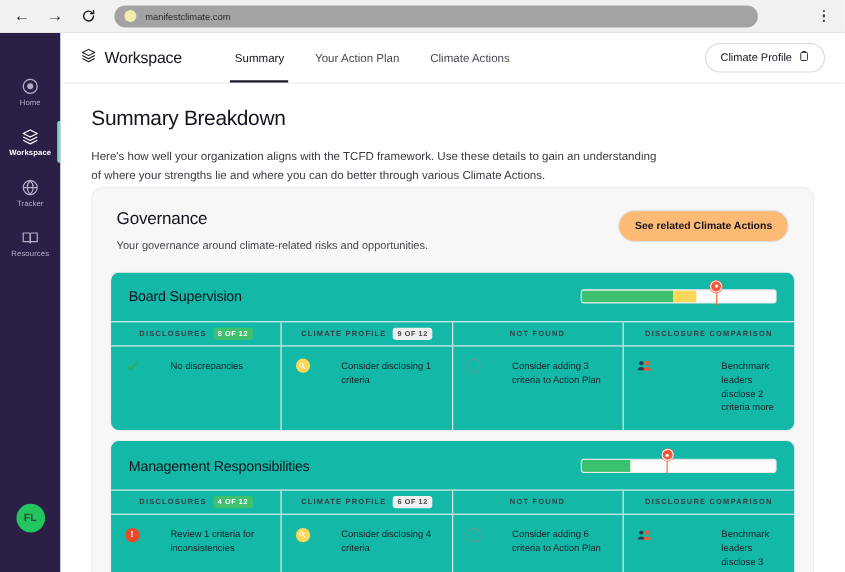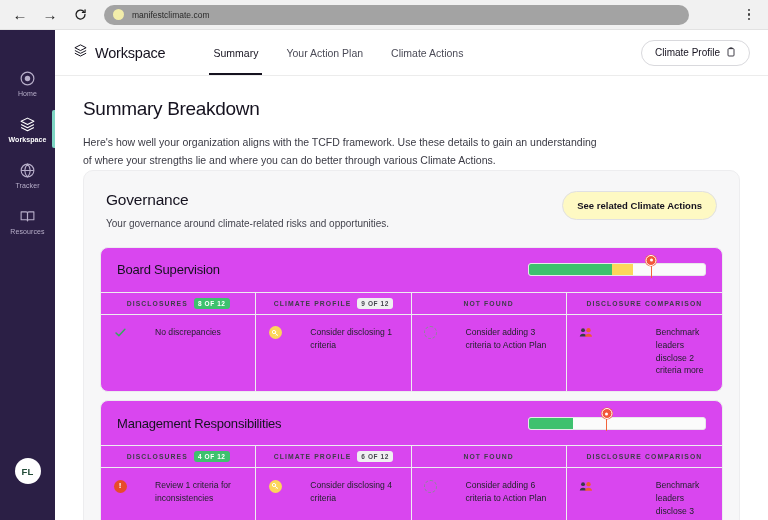--- a/index.html
+++ b/index.html
@@ -106,21 +106,21 @@
     right: 0; top: 4px;
     width: 3px; height: calc(100% - 8px);
     background: #7fd6c4;
     border-radius: 2px 0 0 2px;
   }
   .avatar {
     position: absolute;
     bottom: 36px;
     width: 26px; height: 26px;
     border-radius: 50%;
-    background: #ffffff;
+    background: #22c55e;
     color: #234c38;
     display: flex; align-items: center; justify-content: center;
     font-size: 9.5px; font-weight: bold;
     letter-spacing: 0.2px;
     cursor: pointer;
   }
 
   
   .main { flex: 1; background: #ffffff; overflow: hidden; position: relative; }
 
@@ -183,33 +183,33 @@
     border-radius: 10px;
     padding: 16px;
   }
   .section-head { display: flex; align-items: flex-start; padding: 4px 6px 10px 6px; }
   .section-title { font-size: 15.5px; color: #15121f; margin-bottom: 9px; letter-spacing: -0.2px; }
   .section-sub { font-size: 10px; color: #44444e; }
   .related-btn {
     margin-left: auto;
     border: 1px solid #e0e0e3;
     border-radius: 15px;
-    background: #fef9c3;
+    background: #fdba74;
     font-size: 9.5px;
     font-weight: bold;
     color: #15121f;
     padding: 8px 14px;
     cursor: pointer;
     white-space: nowrap;
     font-family: inherit;
   }
 
   
   .sub-card {
-    background: #d946ef;
+    background: #14b8a6;
     border: 1px solid #ececee;
     border-radius: 8px;
     margin-top: 8px;
     overflow: hidden;
   }
   .sub-head {
     display: flex; align-items: center;
     padding: 13px 16px 13px 16px;
   }
   .sub-title { font-size: 13px; color: #15121f; letter-spacing: -0.2px; }

